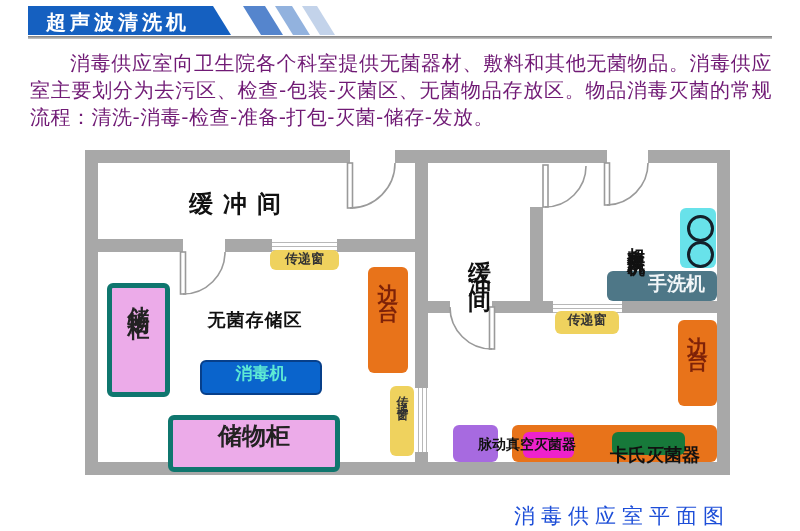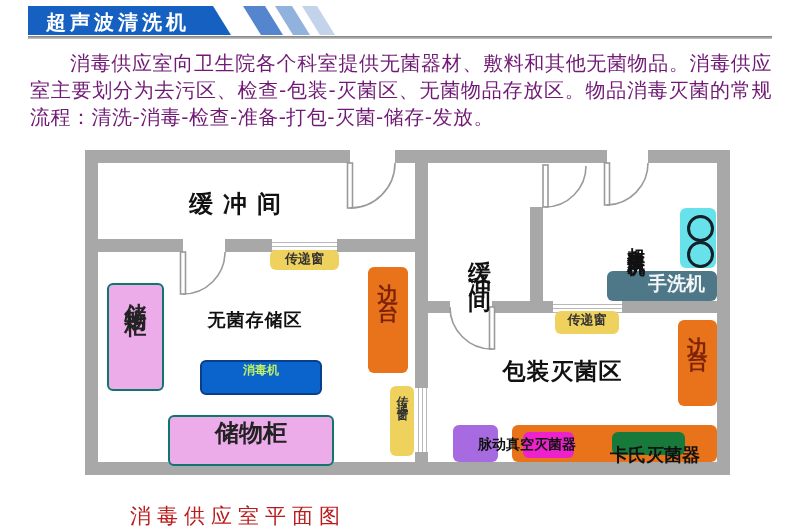--- a/index.html
+++ b/index.html
@@ -11,30 +11,30 @@
   #separator{position:absolute;left:28px;top:36px;width:744px;height:3px;background:linear-gradient(#7d7d7d,#c9c9c9);}
   
   #intro{position:absolute;left:30px;top:50px;width:742px;font-size:20px;line-height:27px;
          text-align:justify;text-indent:2em;font-weight:500;color:#701a75;letter-spacing:0.5px;}
   
   .wall{position:absolute;background:#a8a8a8;z-index:1;}
   .win-h{position:absolute;background:repeating-linear-gradient(180deg,#ffffff 0 3px,#b8b8b8 3px 4px);z-index:2;}
   .win-v{position:absolute;background:repeating-linear-gradient(90deg,#ffffff 0 3px,#b8b8b8 3px 4px);z-index:2;}
   
   .box{position:absolute;z-index:3;display:flex;align-items:flex-start;justify-content:center;border-radius:6px;}
-  .pink{background:#ecabe9;border:2px solid #0f766e;font-family:Liberation Serif, serif;}
+  .pink{background:#ecabe9;border:5px solid #0f766e;font-family:Liberation Serif, serif;}
   .orange{background:#e8731a;}
   .yellow{background:#efd25e;}
   .vtext{writing-mode:vertical-rl;text-orientation:upright;}
   .roomlabel{position:absolute;z-index:5;font-weight:600;color:#111;text-align:center;}
   .eqlabel{position:absolute;z-index:5;font-weight:600;color:#111;white-space:nowrap;}
   .circle{position:absolute;width:21px;height:21px;border:3px solid #13202a;border-radius:50%;z-index:4;}
   #door-svg{position:absolute;left:0;top:0;z-index:4;pointer-events:none;}
-  #caption{position:absolute;left:130px;top:502px;width:600px;text-align:left;
-           font-size:21px;letter-spacing:6px;font-weight:500;color:#b91c1c;}
+  #caption{position:absolute;left:130px;top:502px;width:600px;text-align:right;
+           font-size:21px;letter-spacing:6px;font-weight:500;color:#1d4ed8;}
 </style>
 </head>
 <body>
 
 <div id="page">
 
   <svg class="abs" style="left:28px;top:6px;z-index:2" width="330" height="29">
     <polygon points="0,0 185,0 203,29 0,29" fill="#1560c0"></polygon>
     <polygon points="215,0 237,0 255,29 233,29" fill="#5585cd"></polygon>
     <polygon points="247,0 264,0 282,29 265,29" fill="#92b2de"></polygon>
@@ -79,27 +79,26 @@
       <rect x="543" y="165" width="5" height="42" fill="#fff"></rect>
       <path d="M545,207 A41,41 0 0 0 586,166"></path>
       <rect x="489.5" y="307" width="5" height="42" fill="#fff"></rect>
       <path d="M450,307 A42,42 0 0 0 492,349"></path>
     </g>
   </svg>
 
   <div class="roomlabel" style="left:160px;top:188px;width:160px;font-size:24px;letter-spacing:10px">缓冲间</div>
   <div class="roomlabel vtext" style="left:465px;top:193px;height:140px;font-size:23px;letter-spacing:14px">缓冲间</div>
   <div class="roomlabel" style="left:175px;top:308px;width:160px;font-size:18px;letter-spacing:1px">无菌存储区</div>
-  <div class="roomlabel" style="left:480px;top:356px;width:165px;font-size:23px;letter-spacing:1px">包装灭菌区</div>
 
   <div class="box pink" style="left:107px;top:283px;width:53px;height:104px">
     <span class="vtext" style="font-size:22px;letter-spacing:6px;color:#222;font-weight:600">储物柜</span>
   </div>
   <div class="box" style="left:200px;top:360px;width:118px;height:31px;background:#0a64cc;border:2px solid #073f8a">
-    <span style="font-size:12px;font-weight:bold;color:#bef264">消毒机</span>
+    <span style="font-size:17px;font-weight:bold;color:#5eead4">消毒机</span>
   </div>
   <div class="box pink" style="left:168px;top:415px;width:162px;height:47px">
     <span style="font-size:24px;color:#222;font-weight:600">储物柜</span>
   </div>
   <div class="box orange" style="left:368px;top:267px;width:40px;height:106px">
     <span class="vtext" style="font-size:21px;letter-spacing:18px;color:#7e2208;font-weight:bold">边台</span>
   </div>
   <div class="box yellow" style="left:390px;top:386px;width:24px;height:70px">
     <span class="vtext" style="font-size:12px;letter-spacing:6px;color:#333;font-weight:600">传递窗</span>
   </div>

